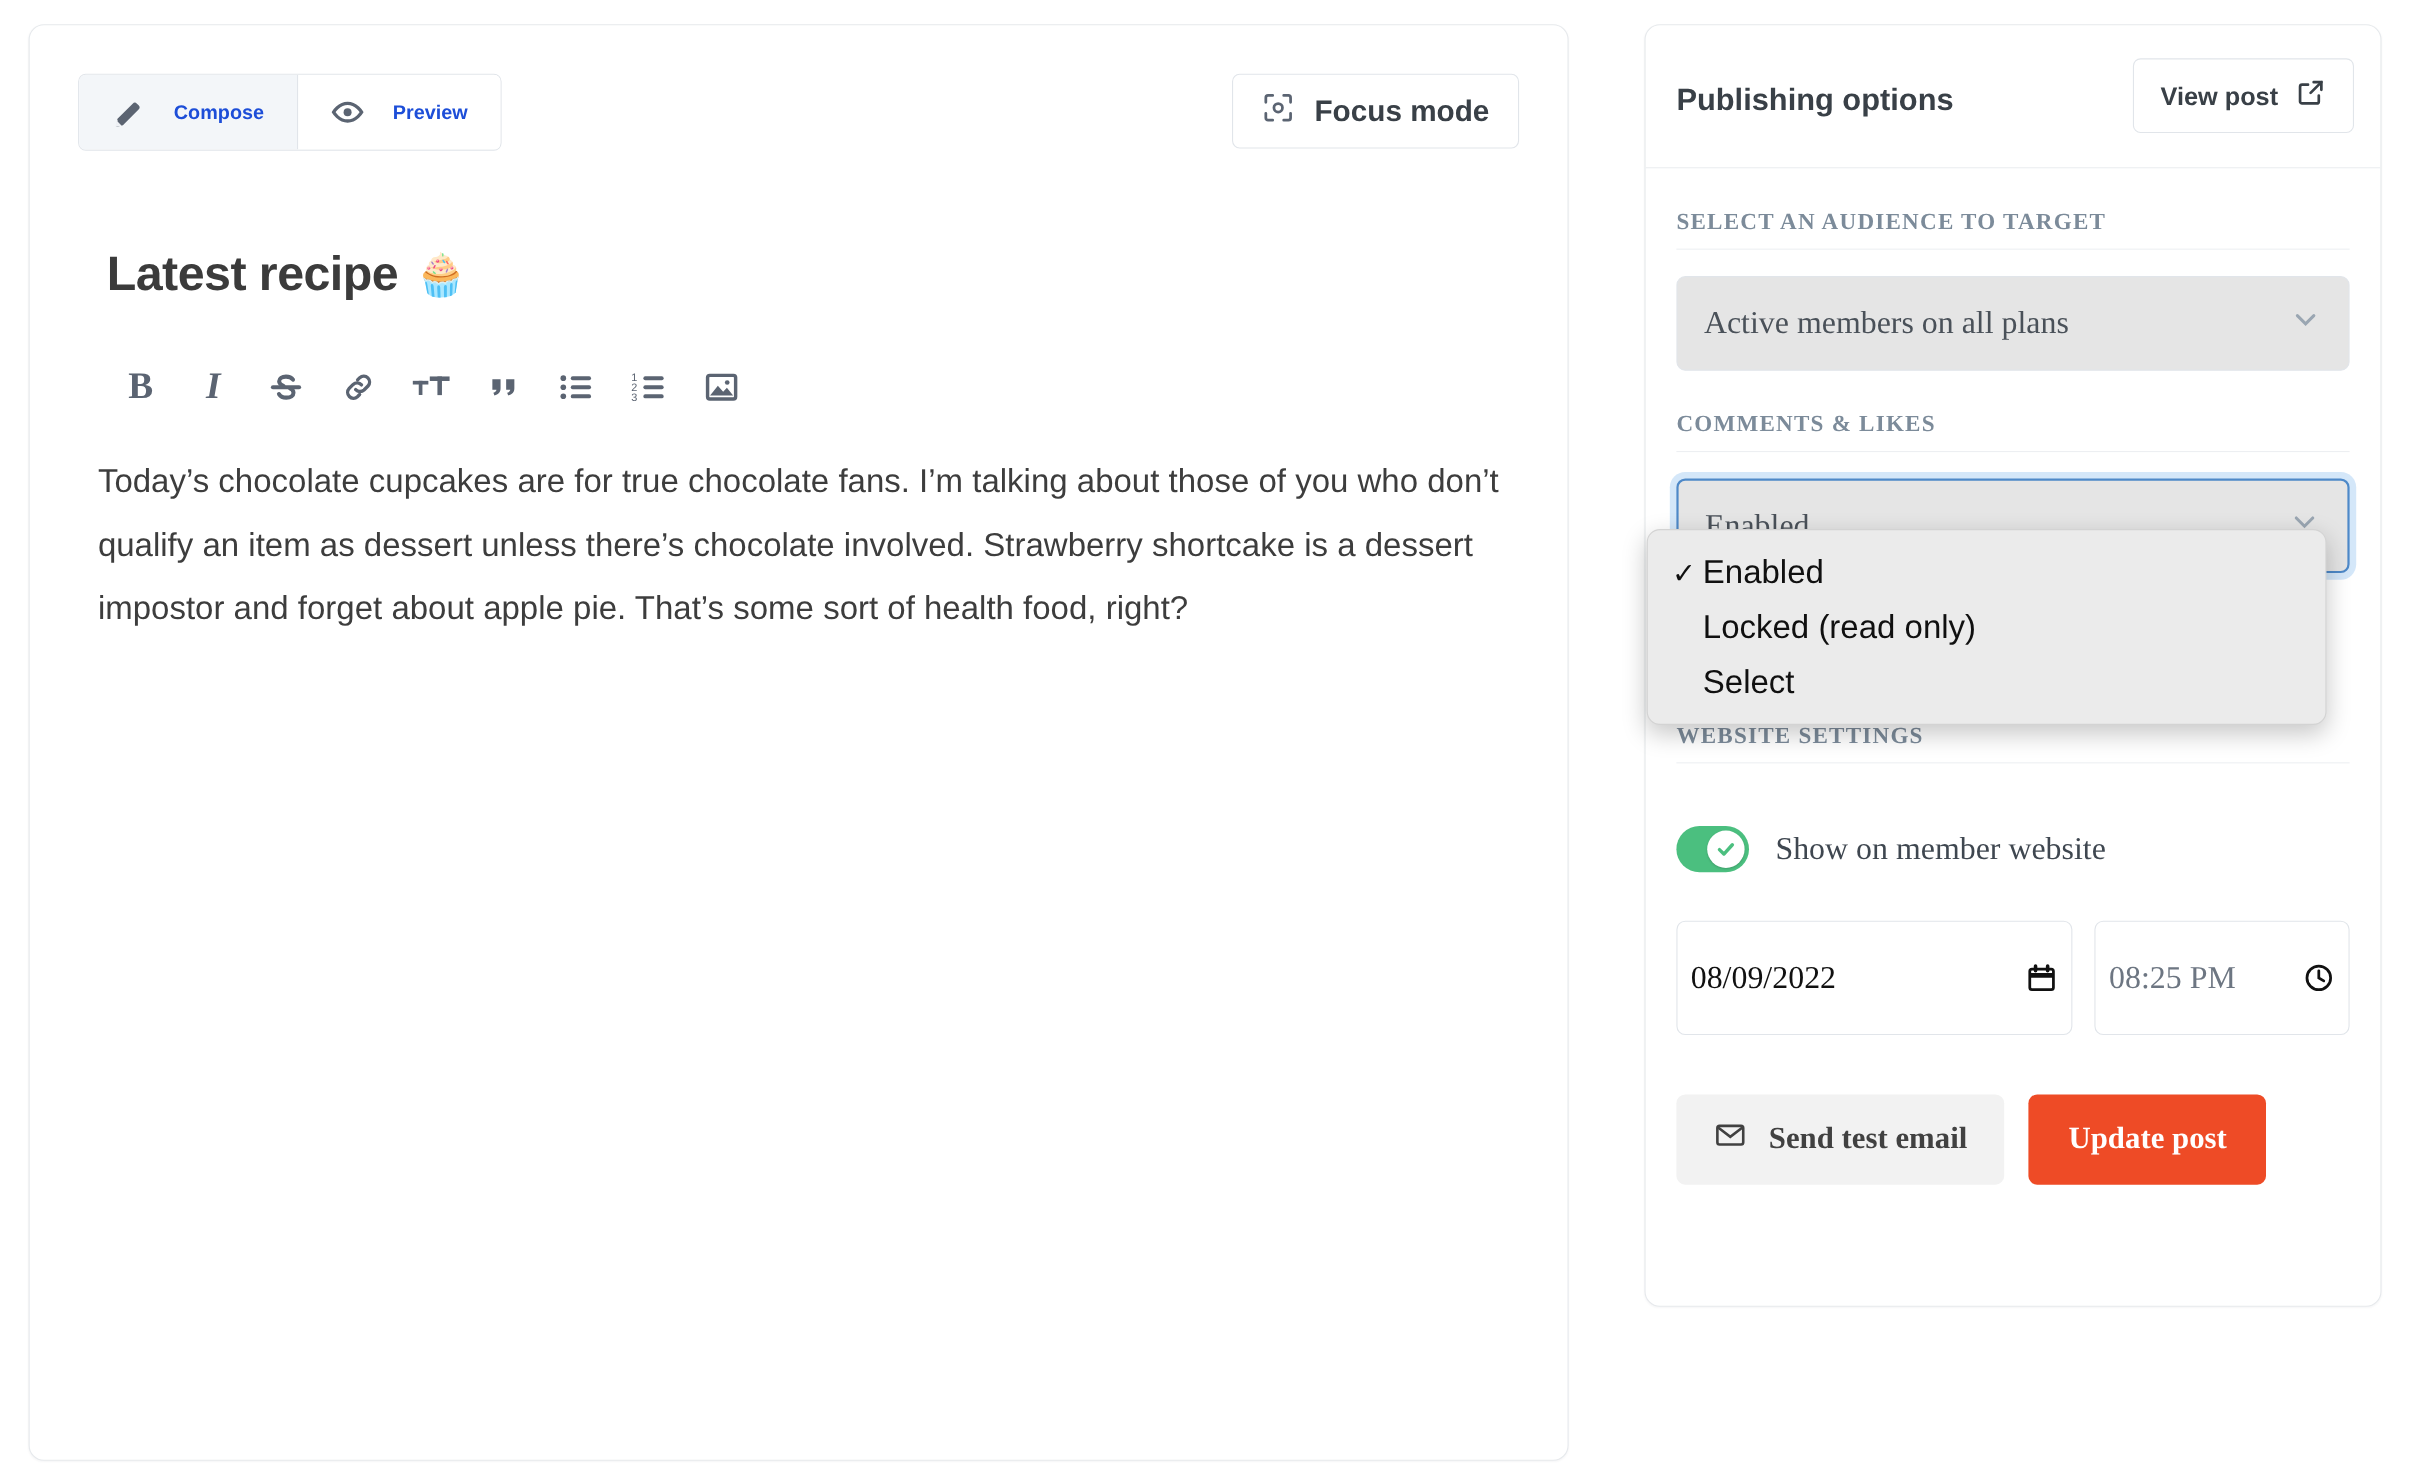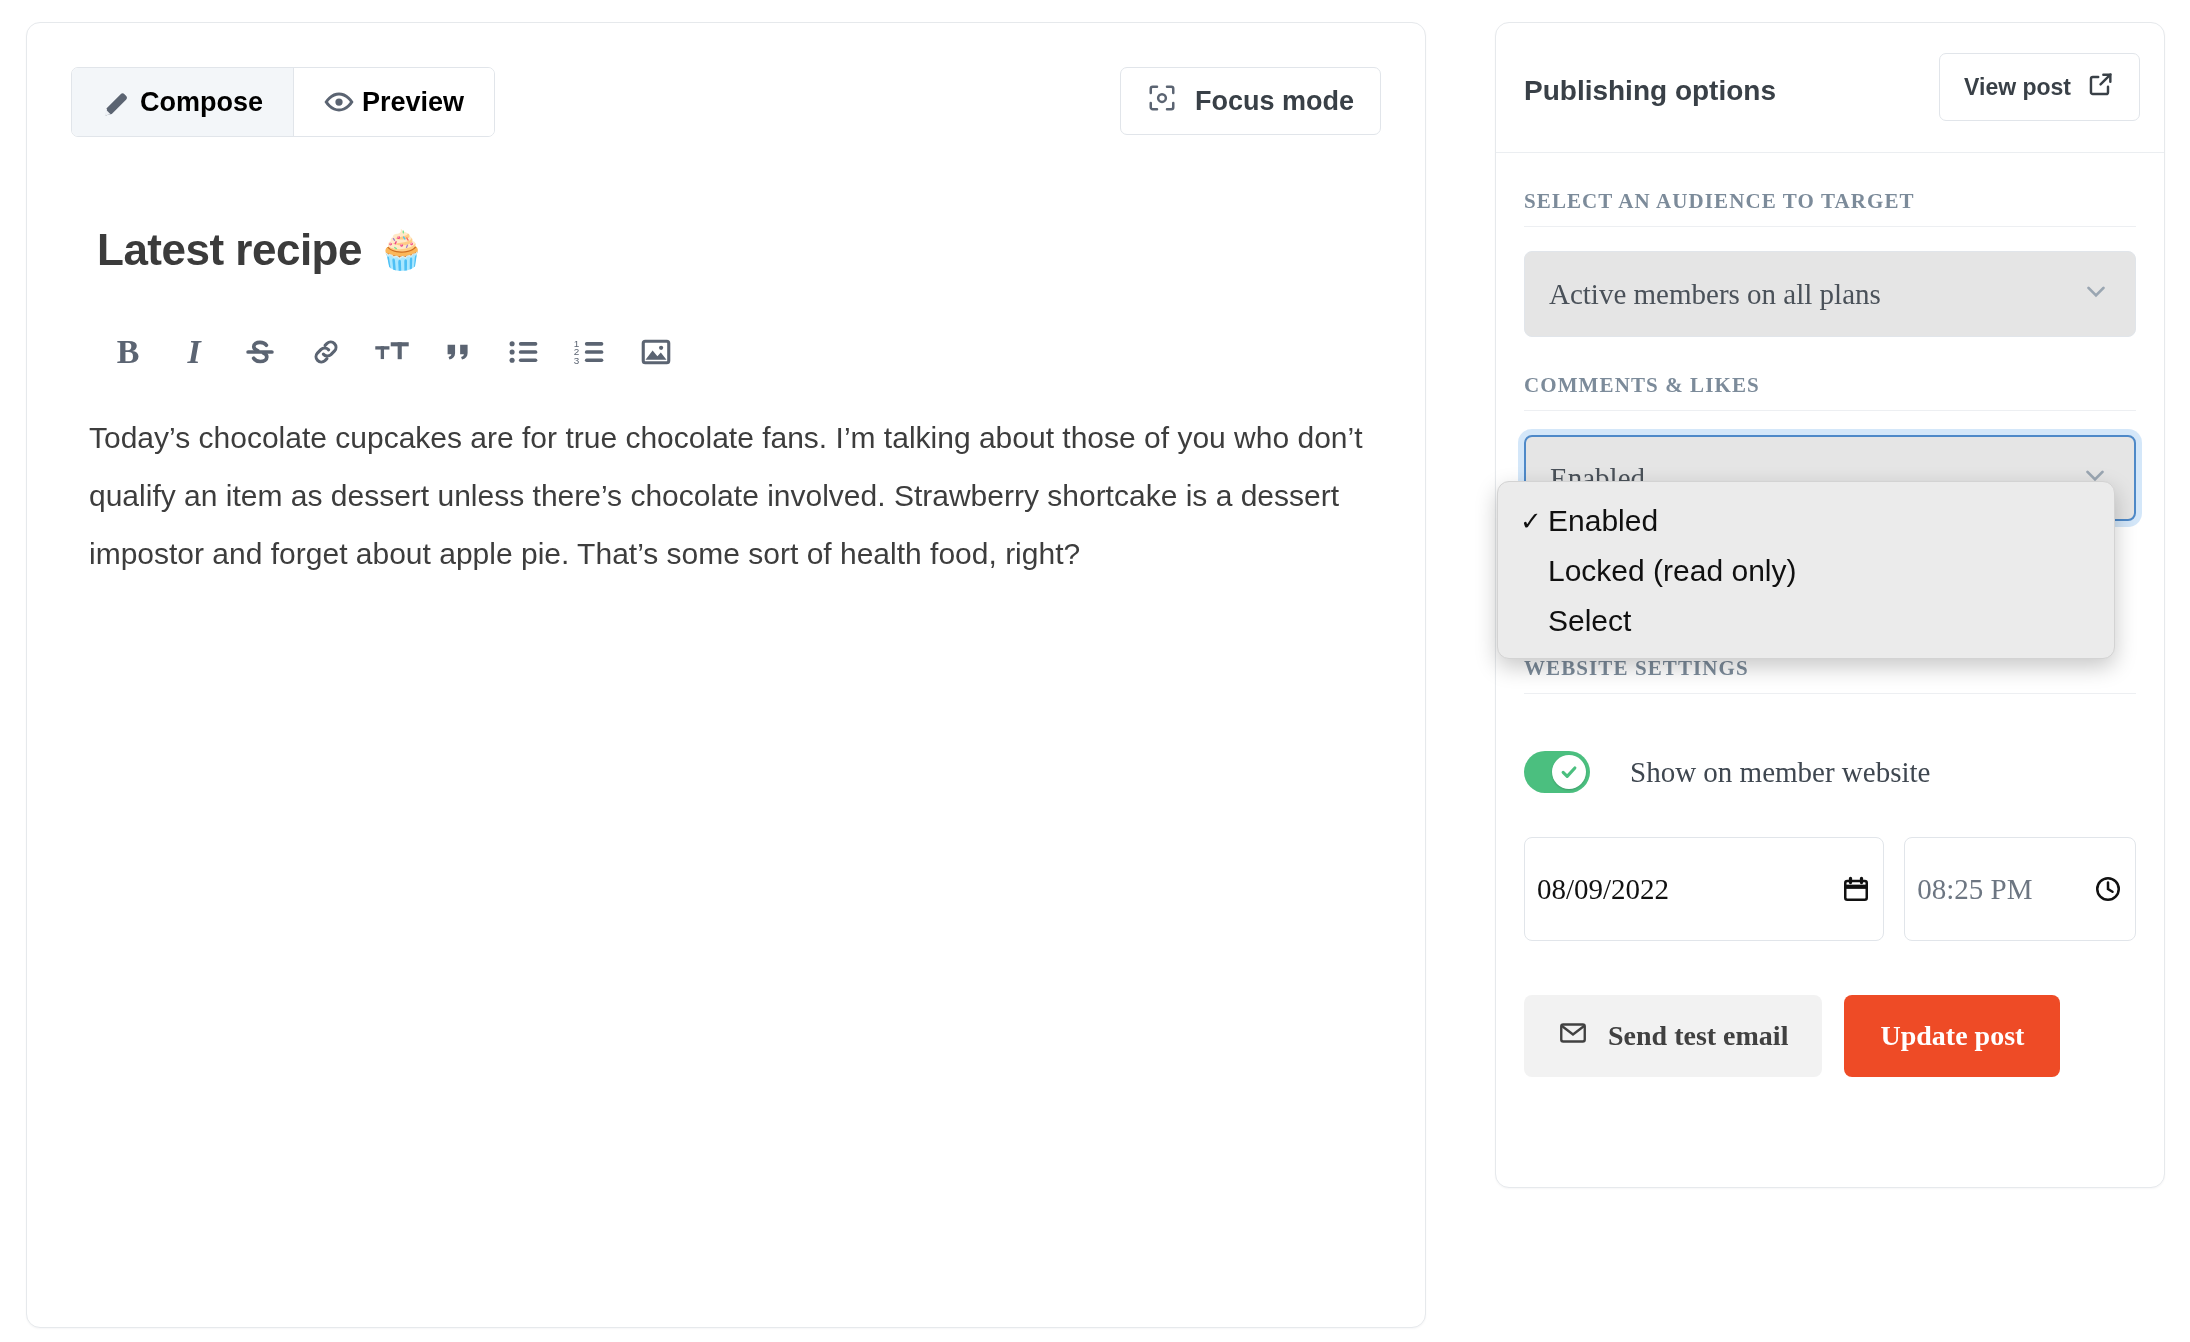--- a/index.html
+++ b/index.html
@@ -26,23 +26,23 @@
   }
   .tab-group {
     position: absolute; left: 44px; top: 44px;
     display: flex;
     border: 1px solid #e1e5ea;
     border-radius: 7px;
     overflow: hidden;
     background: #fff;
   }
   .tab {
-    display: flex; align-items: center; gap: 8px;
+    display: flex; align-items: center; gap: 26px;
     height: 68px; padding: 0 30px;
-    font-size: 27px; font-weight: bold; color: #000000;
+    font-size: 18px; font-weight: bold; color: #1d4ed8;
     background: #fff;
     cursor: default;
   }
   .tab.active { background: #f3f6f9; }
   .tab + .tab { border-left: 1px solid #e1e5ea; }
   .tab-ico { display: inline-flex; width: 30px; height: 30px; }
 
   .focus-btn {
     position: absolute; right: 44px; top: 44px;
     display: flex; align-items: center; gap: 18px;
@@ -124,21 +124,21 @@
     font-size: 29px; color: #4a5159;
     cursor: default;
   }
   .sel .chev { margin-left: auto; color: #9aa6b2; }
   .sel.focused {
     border: 2px solid #4e89c8;
     box-shadow: 0 0 0 6px rgba(120,180,235,.32);
   }
 
   .toggle-row {
-    display: flex; align-items: center; gap: 40px;
+    display: flex; align-items: center; gap: 24px;
     margin-top: 57px;
   }
   .switch {
     position: relative;
     width: 66px; height: 42px; border-radius: 21px;
     background: #ccd3dd; flex: 0 0 auto;
     cursor: default;
   }
   .switch .knob {
     position: absolute; top: 4px; left: 4px;

